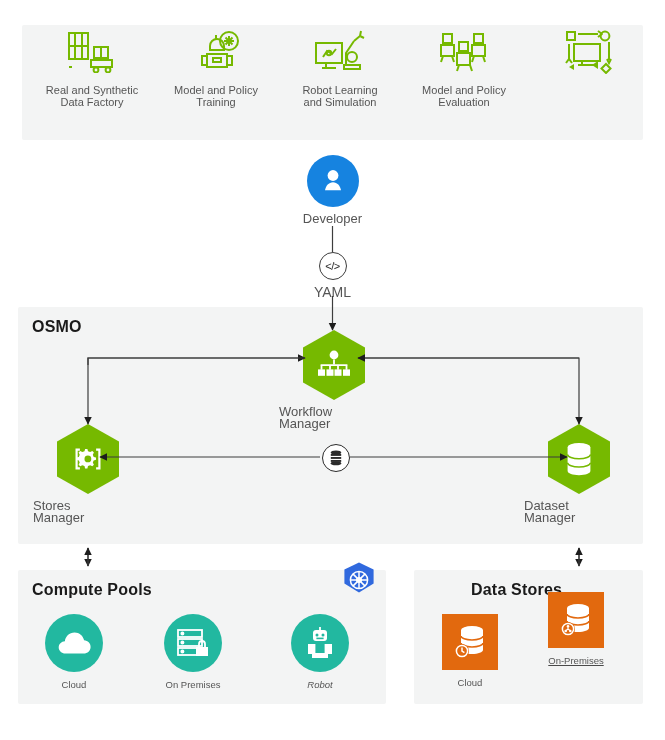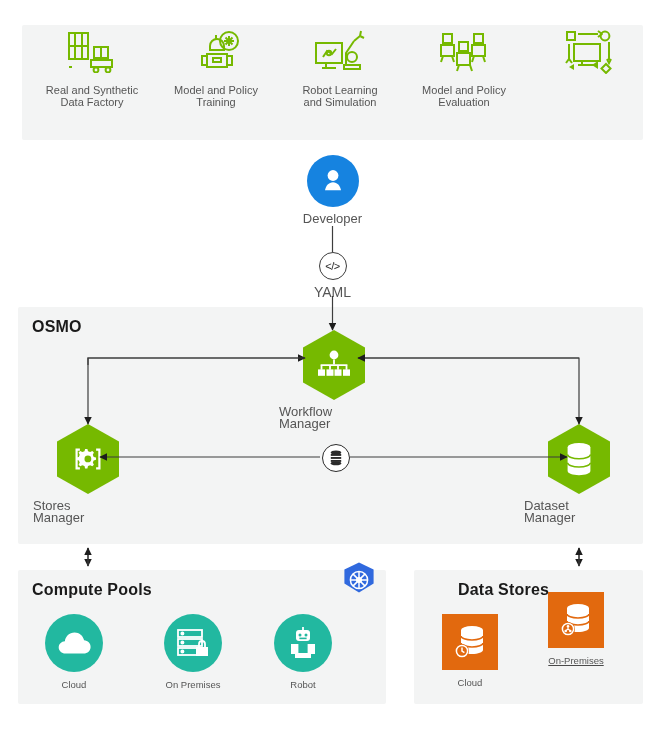--- a/index.html
+++ b/index.html
@@ -261,21 +261,21 @@
         <circle cx="6.4" cy="15.5" r="1.1" fill="#ffffff"></circle>
       <rect x="2" y="21" width="24" height="7"></rect>
         <circle cx="6.4" cy="24.5" r="1.1" fill="#ffffff"></circle>
       <rect x="20" y="20" width="12" height="9" fill="#ffffff" stroke="none"></rect>
       <path d="M23 20v-3a3 3 0 016 0v3" stroke="#ffffff"></path>
     </svg>
   </div>
   <div class="pool-lbl">On Premises</div>
 </div>
 
-<div class="pool" style="left:255px;top:614px;">
+<div class="pool" style="left:272px;top:614px;font-style:italic;">
   <div class="pool-circle">
     <svg width="32" height="34" viewBox="0 0 32 34">
       <path d="M16 1v3" stroke="#ffffff" stroke-width="1.8"></path>
       <rect x="9" y="4" width="14" height="11" rx="3" fill="#ffffff"></rect>
       <circle cx="13" cy="9" r="1.5" fill="#22b8a0"></circle>
         <circle cx="19" cy="9" r="1.5" fill="#22b8a0"></circle>
       <rect x="12.4" y="11.6" width="7.2" height="1.6" fill="#22b8a0"></rect>
       <path d="M8 18h16v14H8z" fill="#ffffff"></path>
       <rect x="11.4" y="18" width="9.2" height="9" fill="#22b8a0"></rect>
       <path d="M4 18h4v10H4zM24 18h4v10h-4z" fill="#ffffff"></path>
@@ -289,21 +289,21 @@
     <path d="M21 2.5l14.6 7v14l-14.6 9-14.6-9v-14z" fill="#3069de"></path>
     <g fill="none" stroke="#ffffff" stroke-width="1.5">
       <circle cx="21" cy="20" r="8.6"></circle>
       <circle cx="21" cy="20" r="2.3" fill="#ffffff"></circle>
       <path d="M21 11.4v6.3M21 22.3v6.3M12.4 20h6.3M23.3 20h6.3M14.9 13.9l4.5 4.5M22.6 21.6l4.5 4.5M27.1 13.9l-4.5 4.5M19.4 21.6l-4.5 4.5"></path>
     </g>
   </svg>
 </div>
 
 <div class="panel" id="stores-panel"></div>
-<div class="panel-title" style="left:427px;top:581px;padding-left:31px;">Data Stores</div>
+<div class="panel-title" style="left:440px;top:581px;padding-left:31px;">Data Stores</div>
 
 <div class="store" style="left:422px;top:614px;">
   <div class="store-sq">
     <svg width="40" height="40" viewBox="0 0 40 40">
       <ellipse cx="22" cy="8" rx="11" ry="4" fill="#ffffff"></ellipse>
       <path d="M11 8v6c0 2.2 4.9 4 11 4s11-1.8 11-4V8" fill="#ffffff"></path>
       <path d="M11 15v6c0 2.2 4.9 4 11 4s11-1.8 11-4v-6" fill="#ffffff"></path>
       <path d="M11 22v6c0 2.2 4.9 4 11 4s11-1.8 11-4v-6" fill="#ffffff"></path>
       <path d="M11 14c0 2.2 4.9 4 11 4s11-1.8 11-4M11 21c0 2.2 4.9 4 11 4s11-1.8 11-4" stroke="#e2690e" stroke-width="1.5" fill="none"></path>
       <circle cx="12" cy="29" r="7" fill="#e2690e"></circle>

